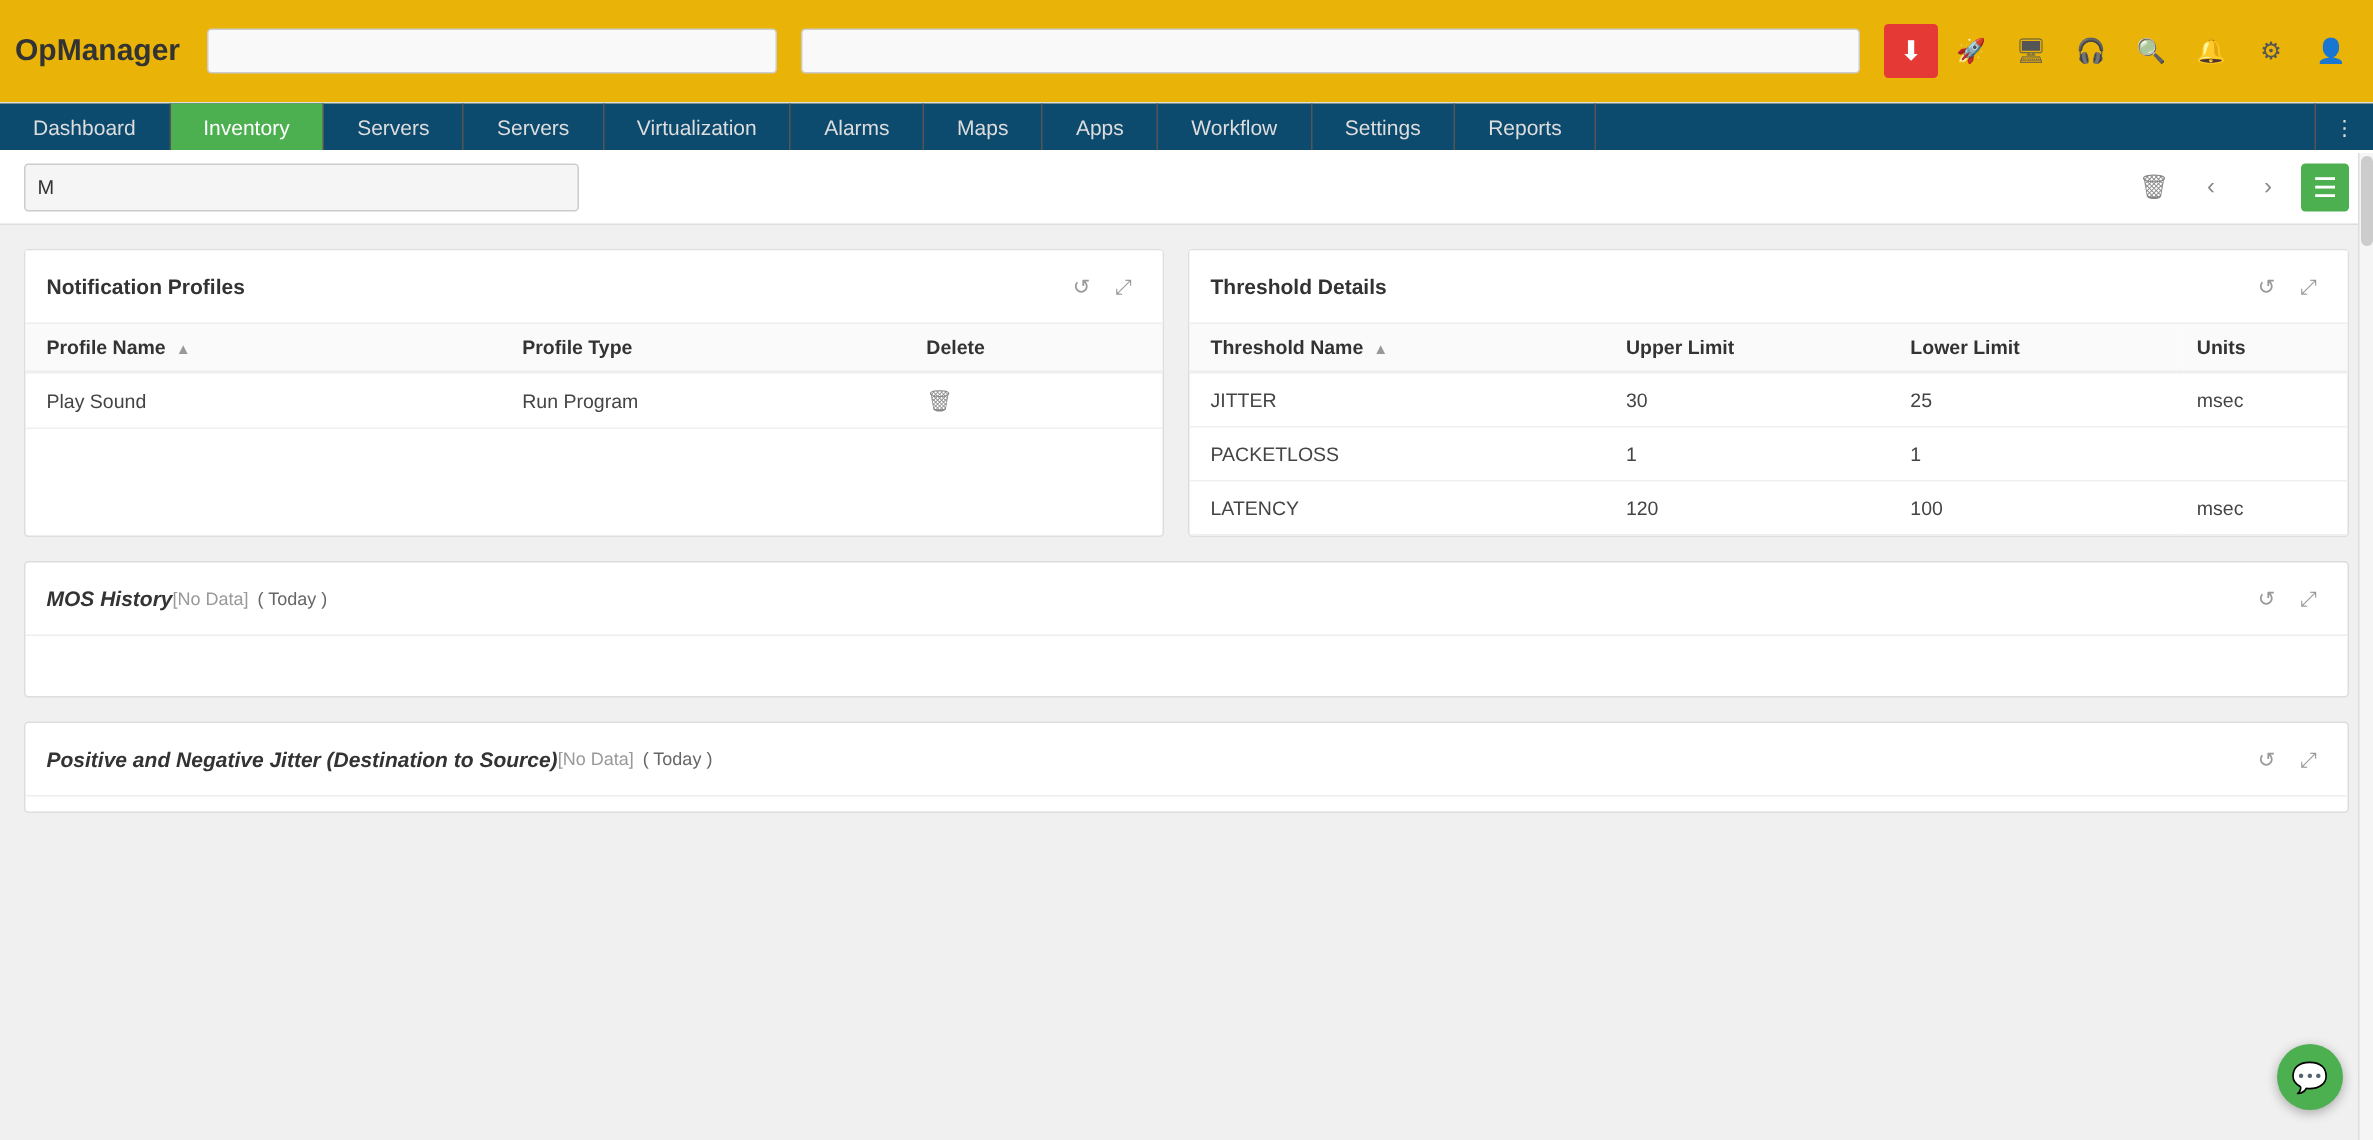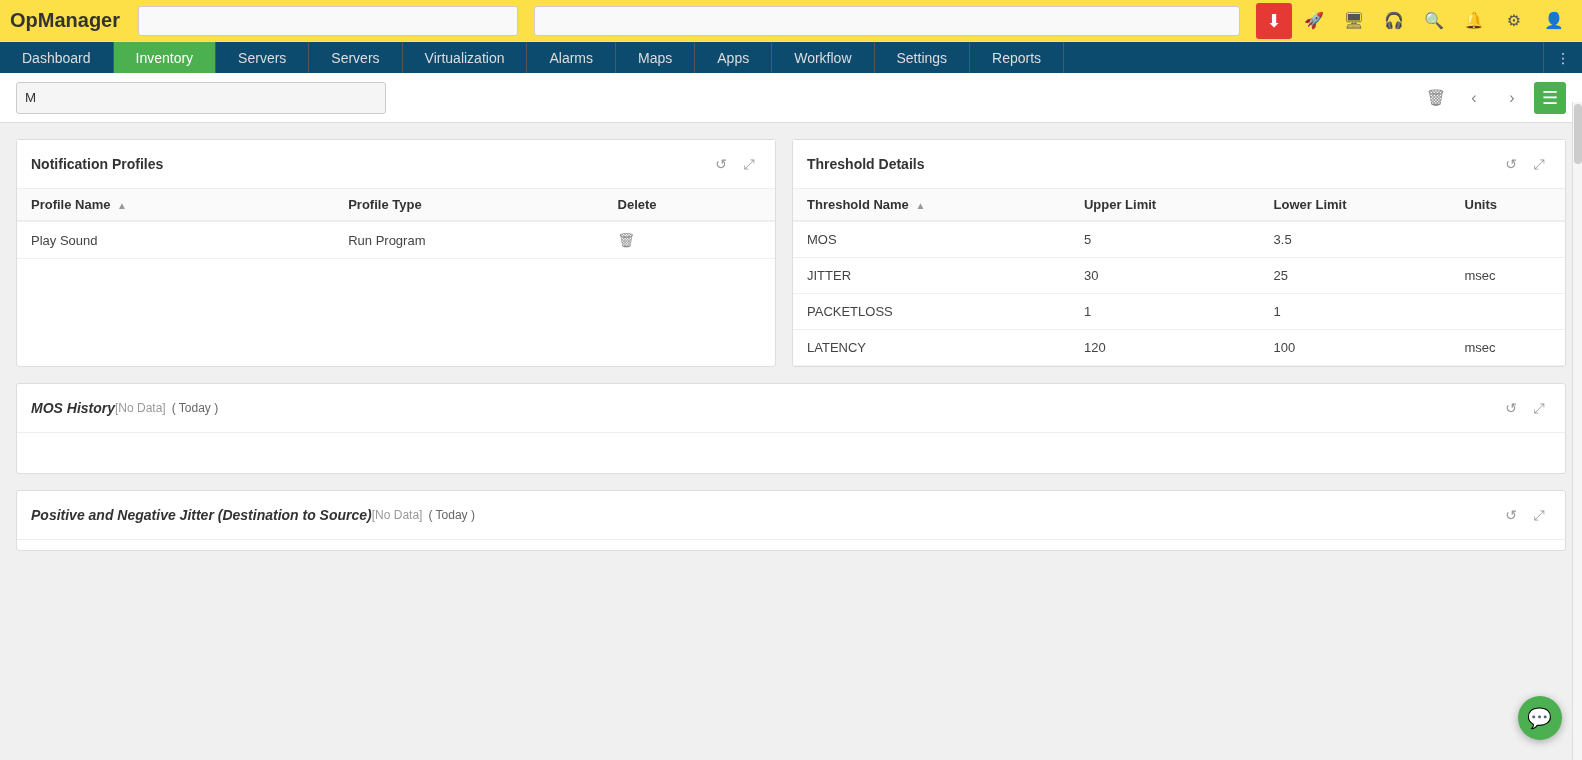--- a/index.html
+++ b/index.html
@@ -2,23 +2,23 @@
 <html><head>
   <meta charset="utf-8">
   <style>
     * { box-sizing: border-box; margin: 0; padding: 0; }
     body { font-family: Arial, sans-serif; font-size: 13px; background: #f0f0f0; color: #333; }
 
     
     .top-bar {
       display: flex;
       align-items: center;
-      background: #fde047;
+      background: #eab308;
       border-bottom: 1px solid #ddd;
-      height: 42px;
+      height: 69px;
       padding: 0 10px;
       gap: 8px;
     }
     .app-logo {
       font-size: 20px;
       font-weight: bold;
       color: #333;
       white-space: nowrap;
       margin-right: 10px;
     }
@@ -366,26 +366,20 @@
             <th>
               Threshold Name <span class="sort-arrow">▲</span>
             </th>
             <th>Upper Limit</th>
             <th>Lower Limit</th>
             <th>Units</th>
           </tr>
         </thead>
         <tbody id="threshold-details-body">
             <tr>
-    <td>MOS</td>
-    <td>5</td>
-    <td>3.5</td>
-    <td></td>
-  </tr>
-            <tr>
     <td>JITTER</td>
     <td>30</td>
     <td>25</td>
     <td>msec</td>
   </tr>
             <tr>
     <td>PACKETLOSS</td>
     <td>1</td>
     <td>1</td>
     <td></td>

